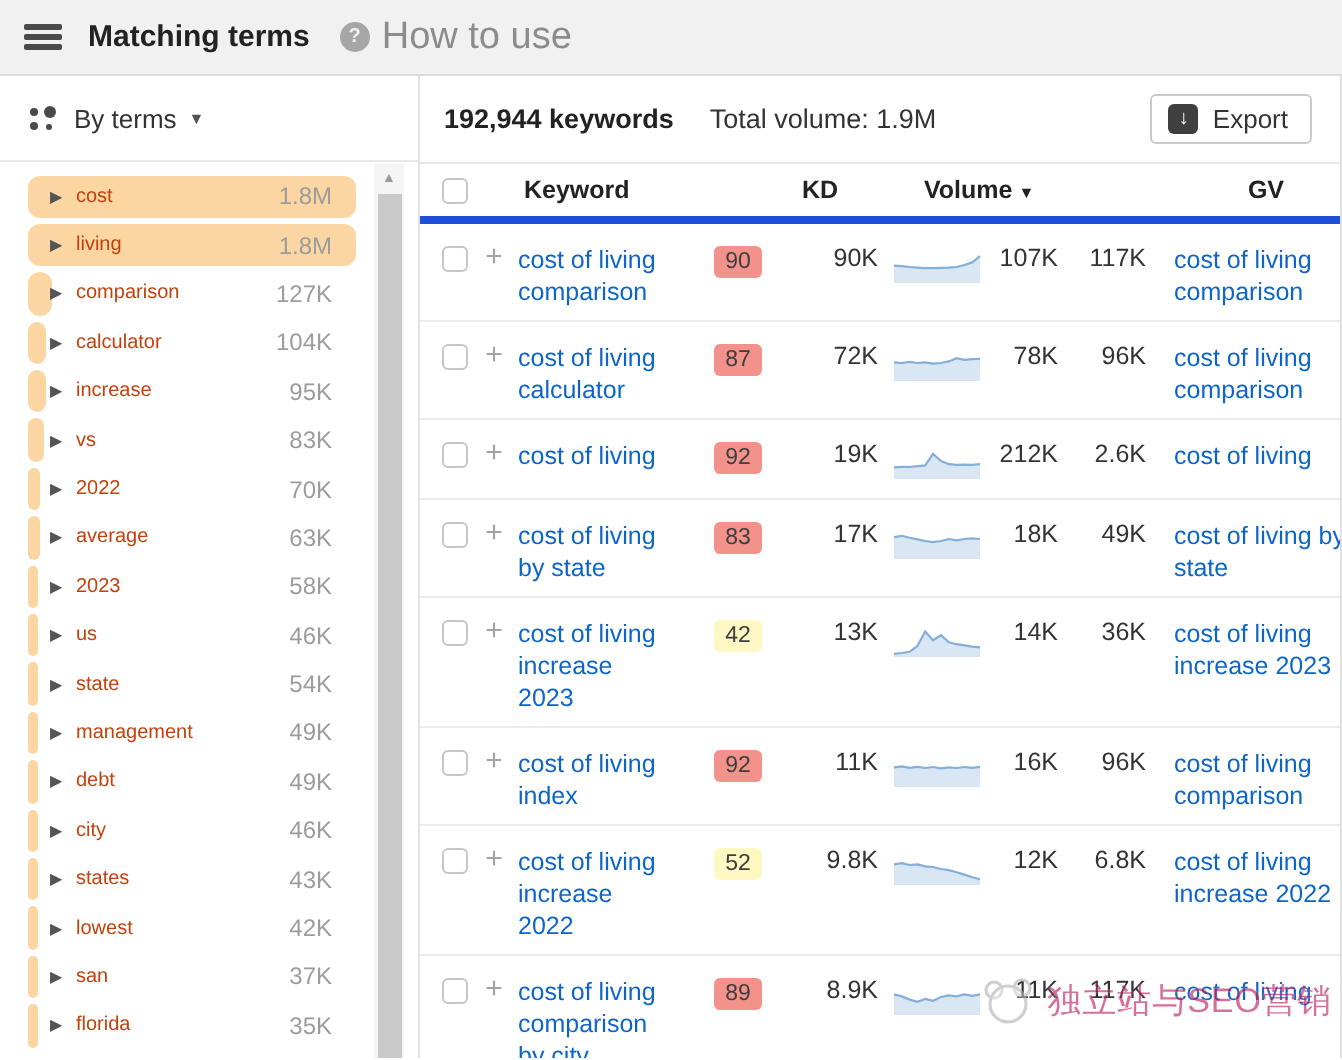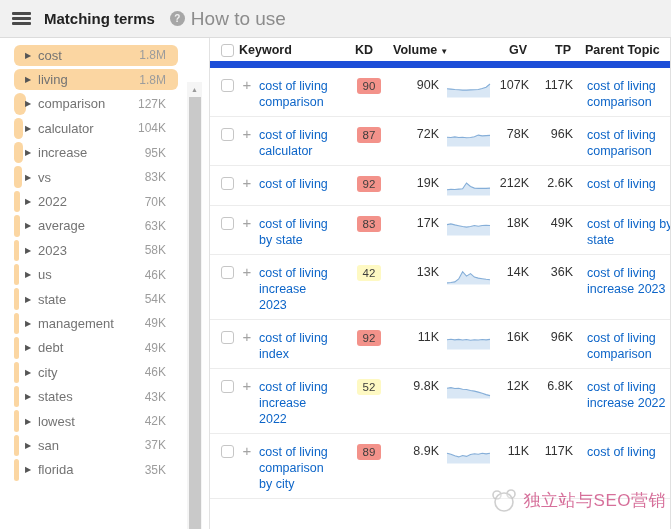--- a/index.html
+++ b/index.html
@@ -35,21 +35,21 @@
   .byterms-icon .d4 { width:3px; height:3px; left:8px; top:10px; }
   .byterms-label { font-size:13px; color:#333; }
   .caret { font-size:8px; color:#555; margin-left:6px; }
 
   .terms-list { padding-top:5px; }
   .term-item { position:relative; height:24.4px; display:flex; align-items:center;
     padding-left:25px; cursor:pointer; }
   .term-bar { position:absolute; left:14px; top:1.5px; bottom:1.5px; border-radius:6px;
     background:#fbd6a2; z-index:0; }
   .term-arrow { position:relative; z-index:1; font-size:8px; color:#555; width:10px; }
-  .term-label { position:relative; z-index:1; font-size:13px; color:#737373; margin-left:3px; }
+  .term-label { position:relative; z-index:1; font-size:10px; color:#c2410c; margin-left:3px; }
   .term-count { position:relative; z-index:1; margin-left:auto; margin-right:43px;
     font-size:12px; color:#9c9c9c; }
 
   .side-scrollbar { position:absolute; top:44px; bottom:0; left:187px; width:15px;
     background:#f5f5f5; }
   .side-scroll-up { height:14px; display:flex; align-items:center; justify-content:center;
     color:#9a9a9a; font-size:7px; }
   .side-scroll-thumb { position:absolute; top:15px; bottom:0; left:1.5px; width:12px;
     background:#c9c9c9; }
 
@@ -58,22 +58,22 @@
     border-bottom:1px solid #e8e8e8; flex:none; }
   .kw-count { font-weight:bold; font-size:13.5px; color:#222; }
   .total-volume { margin-left:18px; font-size:13.5px; color:#333; }
   .export-btn { margin-left:auto; margin-right:2px; display:flex; align-items:center;
     gap:7px; border:1px solid #c9c9c9; border-radius:3px; background:#fff;
     padding:4px 11px 4px 8px; cursor:pointer; font-size:13px; color:#333; }
   .export-icon { width:15px; height:15px; background:#3f3f3f; border-radius:3px;
     color:#fff; font-size:10px; display:flex; align-items:center; justify-content:center; }
 
   
-  .thead { display:flex; align-items:center; height:30px; border-bottom:7px solid #1d4ed8;
-    padding-left:11px; font-weight:bold; font-size:12.5px; color:#222; flex:none; }
+  .thead { display:flex; align-items:center; height:30px; border-bottom:4px solid #1d4ed8;
+    padding-left:11px; font-weight:bold; font-size:12.5px; color:#222; flex:none;gap:23px; }
   .tbody { flex:1; }
   .trow { display:flex; align-items:flex-start; border-bottom:1px solid #ececec;
     padding:10px 0 6px 11px; }
   .c-check { width:16px; flex:none; }
   .checkbox { width:13px; height:13px; border:1px solid #c6c6c6; border-radius:3px;
     background:#fff; cursor:pointer; margin-top:1px; }
   .c-plus { width:16px; flex:none; margin-left:2px; color:#a3a3a3; font-size:15px;
     line-height:14px; text-align:center; cursor:pointer; }
   .c-kw { width:78px; flex:none; margin-left:4px; line-height:16px; }
   .c-kw a, .c-parent a { color:#0d65c8; text-decoration:none; font-size:12.5px; cursor:pointer; }
@@ -114,20 +114,30 @@
       <span></span>
   </div>
   <div class="topbar-title">Matching terms</div>
   <div class="help-circle">?</div>
   <div class="help-label">How to use</div>
 </div>
 
 <div class="content">
 
   <div class="sidebar">
+    <div class="byterms">
+      <div class="byterms-icon">
+        <i class="d1"></i>
+          <i class="d2"></i>
+          <i class="d3"></i>
+          <i class="d4"></i>
+      </div>
+      <span class="byterms-label">By terms</span>
+      <span class="caret">▼</span>
+    </div>
     <div class="terms-list" id="terms-list">
         <div class="term-item">
           <div class="term-bar" style="width:164px"></div>
           <span class="term-arrow">▶</span>
           <span class="term-label">cost</span>
           <span class="term-count">1.8M</span>
         </div>
         <div class="term-item">
           <div class="term-bar" style="width:164px"></div>
           <span class="term-arrow">▶</span>
@@ -231,20 +241,28 @@
           <span class="term-count">35K</span>
         </div>
       </div>
     <div class="side-scrollbar">
       <div class="side-scroll-up">▲</div>
       <div class="side-scroll-thumb"></div>
     </div>
   </div>
 
   <div class="main">
+    <div class="main-toolbar">
+      <span class="kw-count">192,944 keywords</span>
+      <span class="total-volume">Total volume: 1.9M</span>
+      <button class="export-btn">
+        <span class="export-icon">↓</span>
+        <span>Export</span>
+      </button>
+    </div>
 
     <div class="thead">
       <div class="c-check">
           <div class="checkbox"></div>
         </div>
       <div class="h-kw">Keyword</div>
       <div class="h-kd">KD</div>
       <div class="h-vol">
         <span>Volume</span><span class="caret">▼</span>
       </div>

